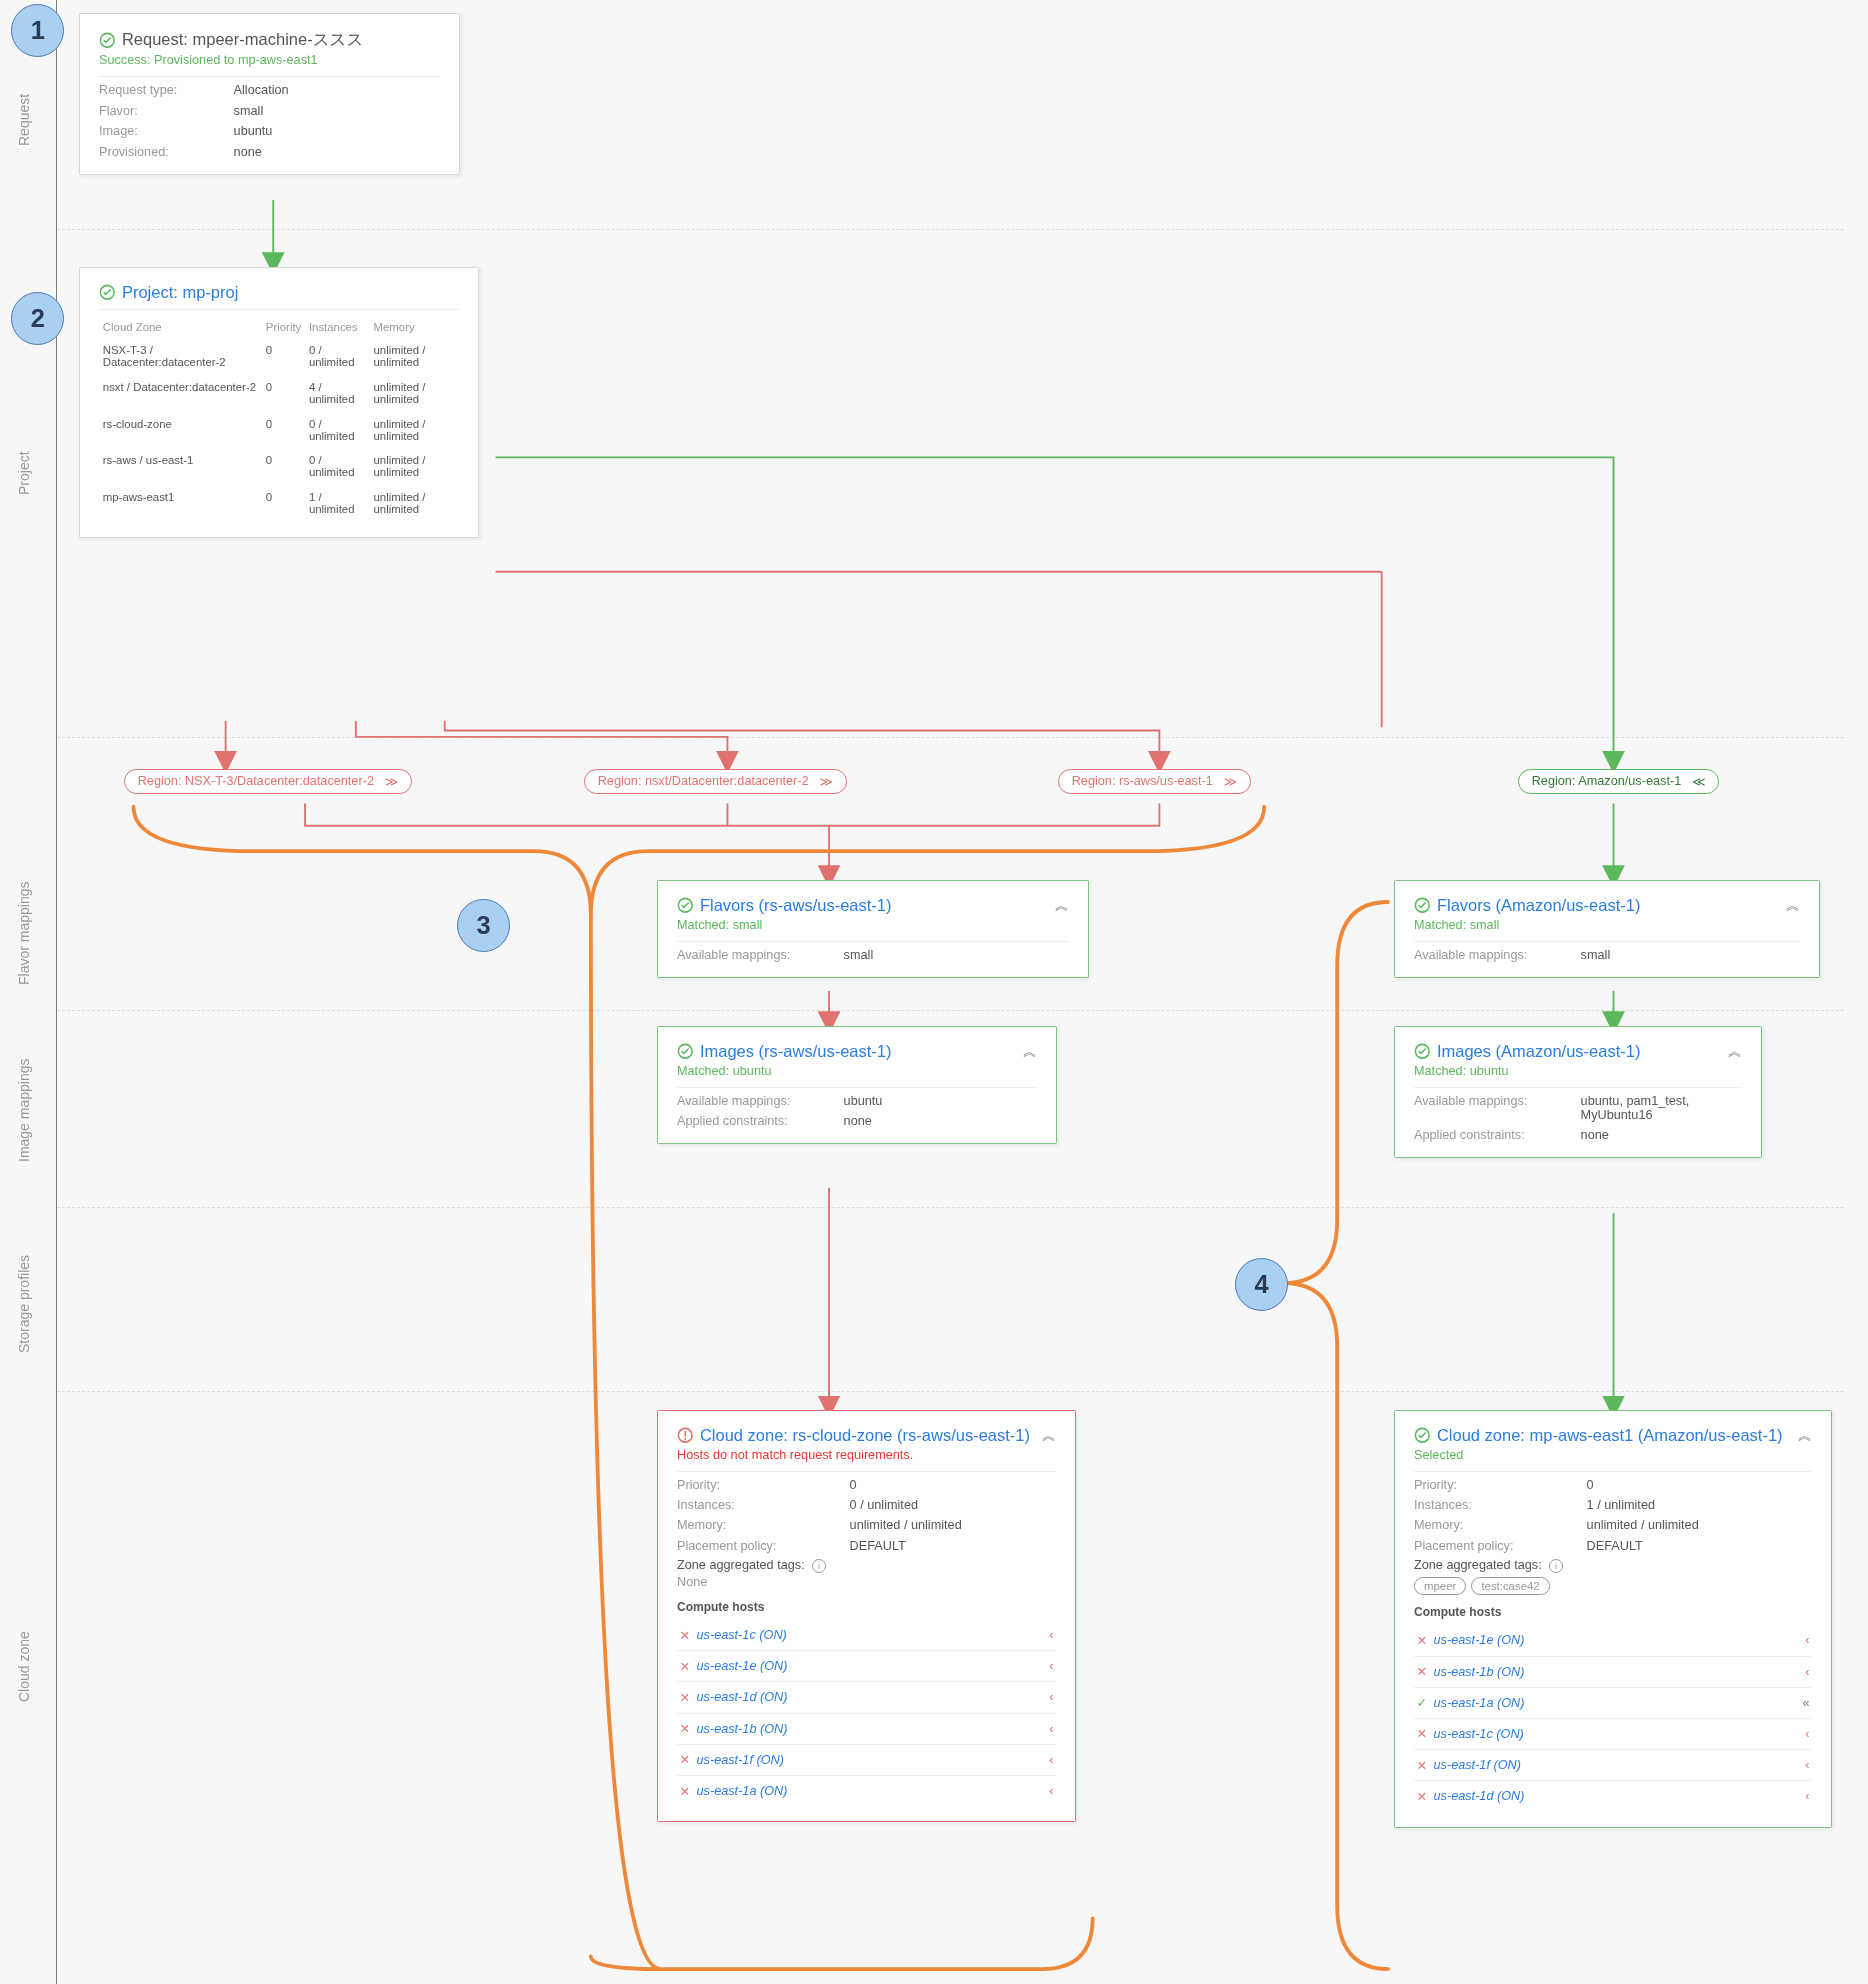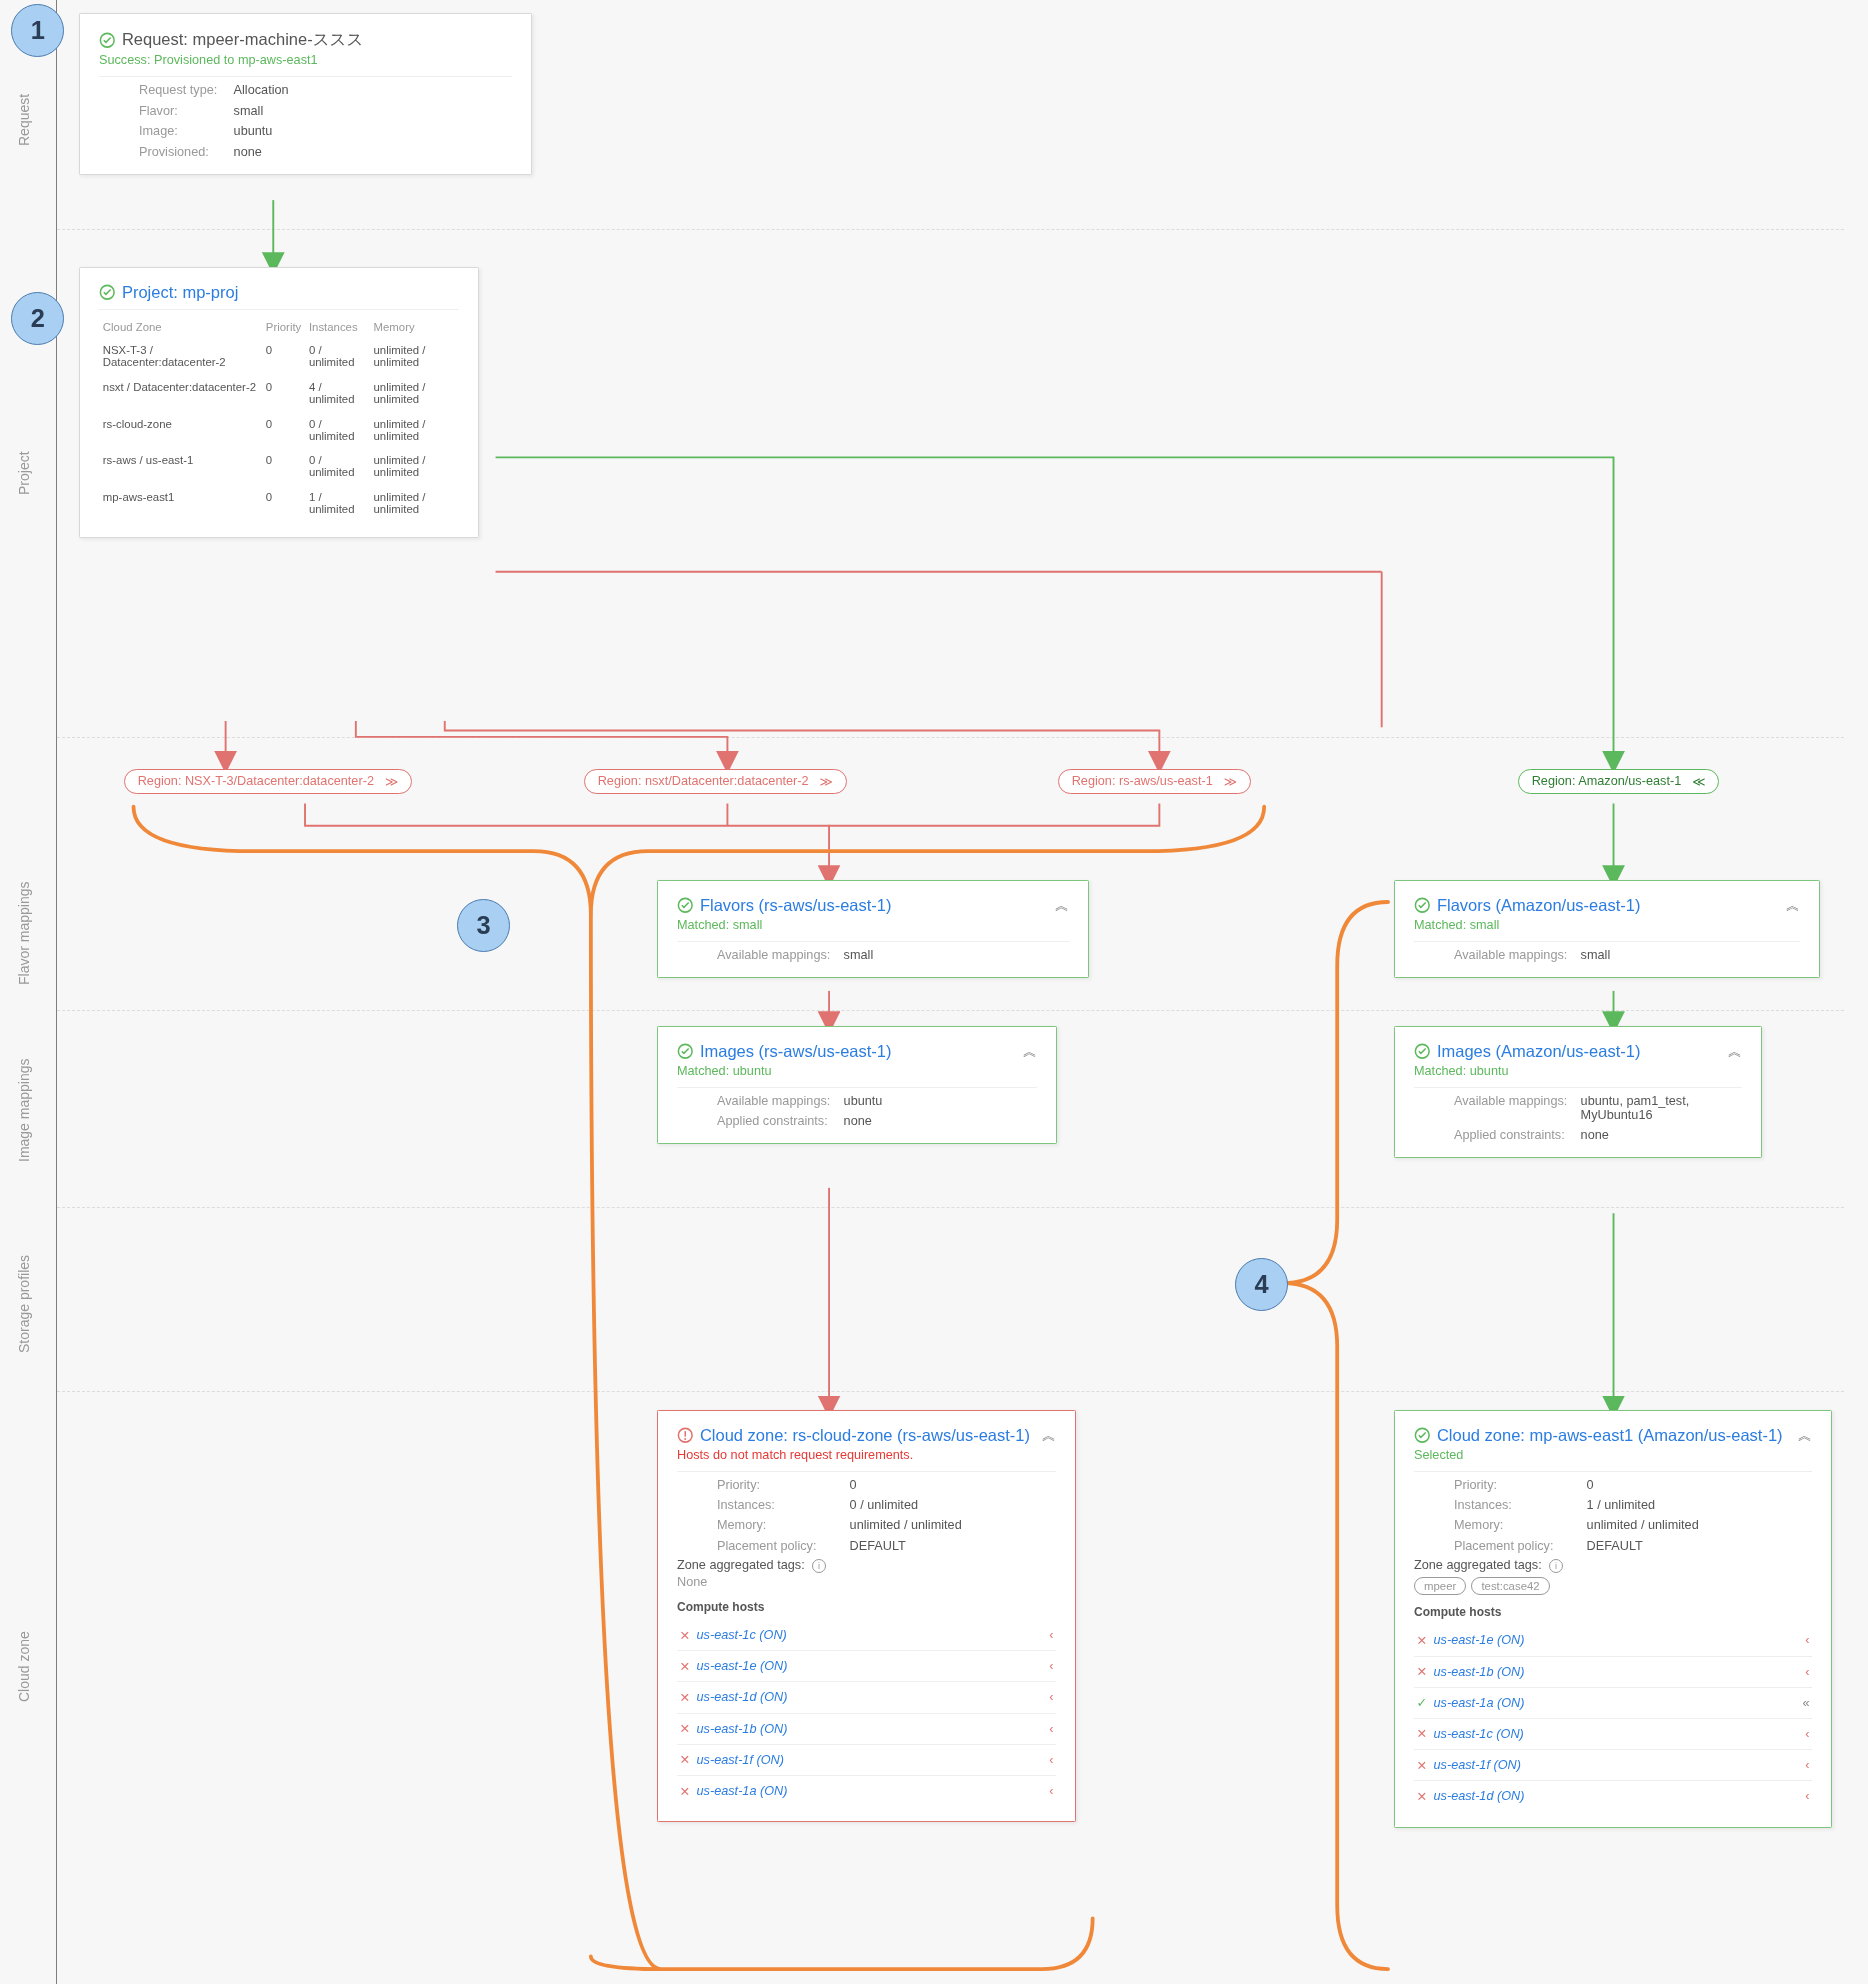--- a/index.html
+++ b/index.html
@@ -34,21 +34,21 @@
   .card{position:absolute;background:var(--card-bg);border:1.3px solid var(--card-border);border-radius:1.3px;padding:15.2px 19px;box-shadow:1.3px 1.3px 3.8px rgba(0,0,0,0.06);}
   .card.green{border:1.9px solid #7dc47d;}
   .card.red{border:1.9px solid #e0736f;}
   .card .hdr{display:flex;align-items:center;gap:6.4px;margin-bottom:2.5px;}
   .card .hdr .title{color:var(--blue-link);font-size:16.5px;}
   .card .sub{font-size:12.7px;margin-bottom:9px;}
   .card .sub.ok{color:var(--green);}
   .card .sub.err{color:var(--red);}
   .card .rule{height:0.6px;background:#eee;margin:6.4px 0;}
   .kv{display:grid;grid-template-columns:127px 1fr;row-gap:6.4px;column-gap:7.6px;}
-  .kv .k{color:var(--muted);margin-left:40px;}
+  .kv .k{color:var(--muted);}
   .kv .v{color:var(--text);}
   .tbl{width:100%;border-collapse:collapse;}
   .tbl th{color:var(--muted);font-weight:normal;text-align:left;padding:5.1px 3.8px;font-size:11.4px;}
   .tbl td{color:var(--text);padding:6.4px 3.8px;font-size:11.4px;vertical-align:top;margin-left:8px;}
   .chev{margin-left:auto;font-size:14px;color:#888;}
   .icon{width:16.5px;height:16.5px;display:inline-flex;align-items:center;justify-content:center;}
   .icon svg{width:16.5px;height:16.5px;}
   .pill{display:inline-flex;align-items:center;gap:11px;border-radius:635px;padding:3.8px 12.7px;font-size:12.7px;background:var(--card-bg);}
   .pill.red{border:1.3px solid #e0736f;color:#e0736f;}
   .pill.red *{color:#e0736f;}
@@ -126,21 +126,21 @@
   <path d="M1040 3100 L1640 3100 Q1720 3100 1720 3020" stroke="#f0883a" stroke-width="6" fill="none" stroke-linecap="round"></path>
 
   <path d="M2185 1420 Q2105 1420 2105 1520 L2105 1920 Q2105 2020 2020 2020 Q2105 2020 2105 2120 L2105 3000 Q2105 3100 2185 3100" stroke="#f0883a" stroke-width="6" fill="none" stroke-linecap="round"></path>
 </svg>
 
 <div class="numcircle" style="left:11.4px;top:3.8px">1</div>
 <div class="numcircle" style="left:11.4px;top:292px">2</div>
 <div class="numcircle" style="left:457px;top:899px">3</div>
 <div class="numcircle" style="left:1235px;top:1258px">4</div>
 
-<div class="card" style="left:79px;top:12.7px;width:453px">
+<div class="card" style="left:79px;top:12.7px;width:381px">
   <div class="hdr">
     <span class="icon">
       <svg viewBox="0 0 24 24">
           <circle cx="12" cy="12" r="10" fill="none" stroke="#5cb85c" stroke-width="2.2"></circle>
           <path d="M7 12 l3 3 l7-7" fill="none" stroke="#5cb85c" stroke-width="2.2"></path>
         </svg>
     </span>
     <span class="title" style="color:#555">Request: mpeer-machine-ススス</span>
   </div>
   <div class="sub ok">Success: Provisioned to mp-aws-east1</div>

